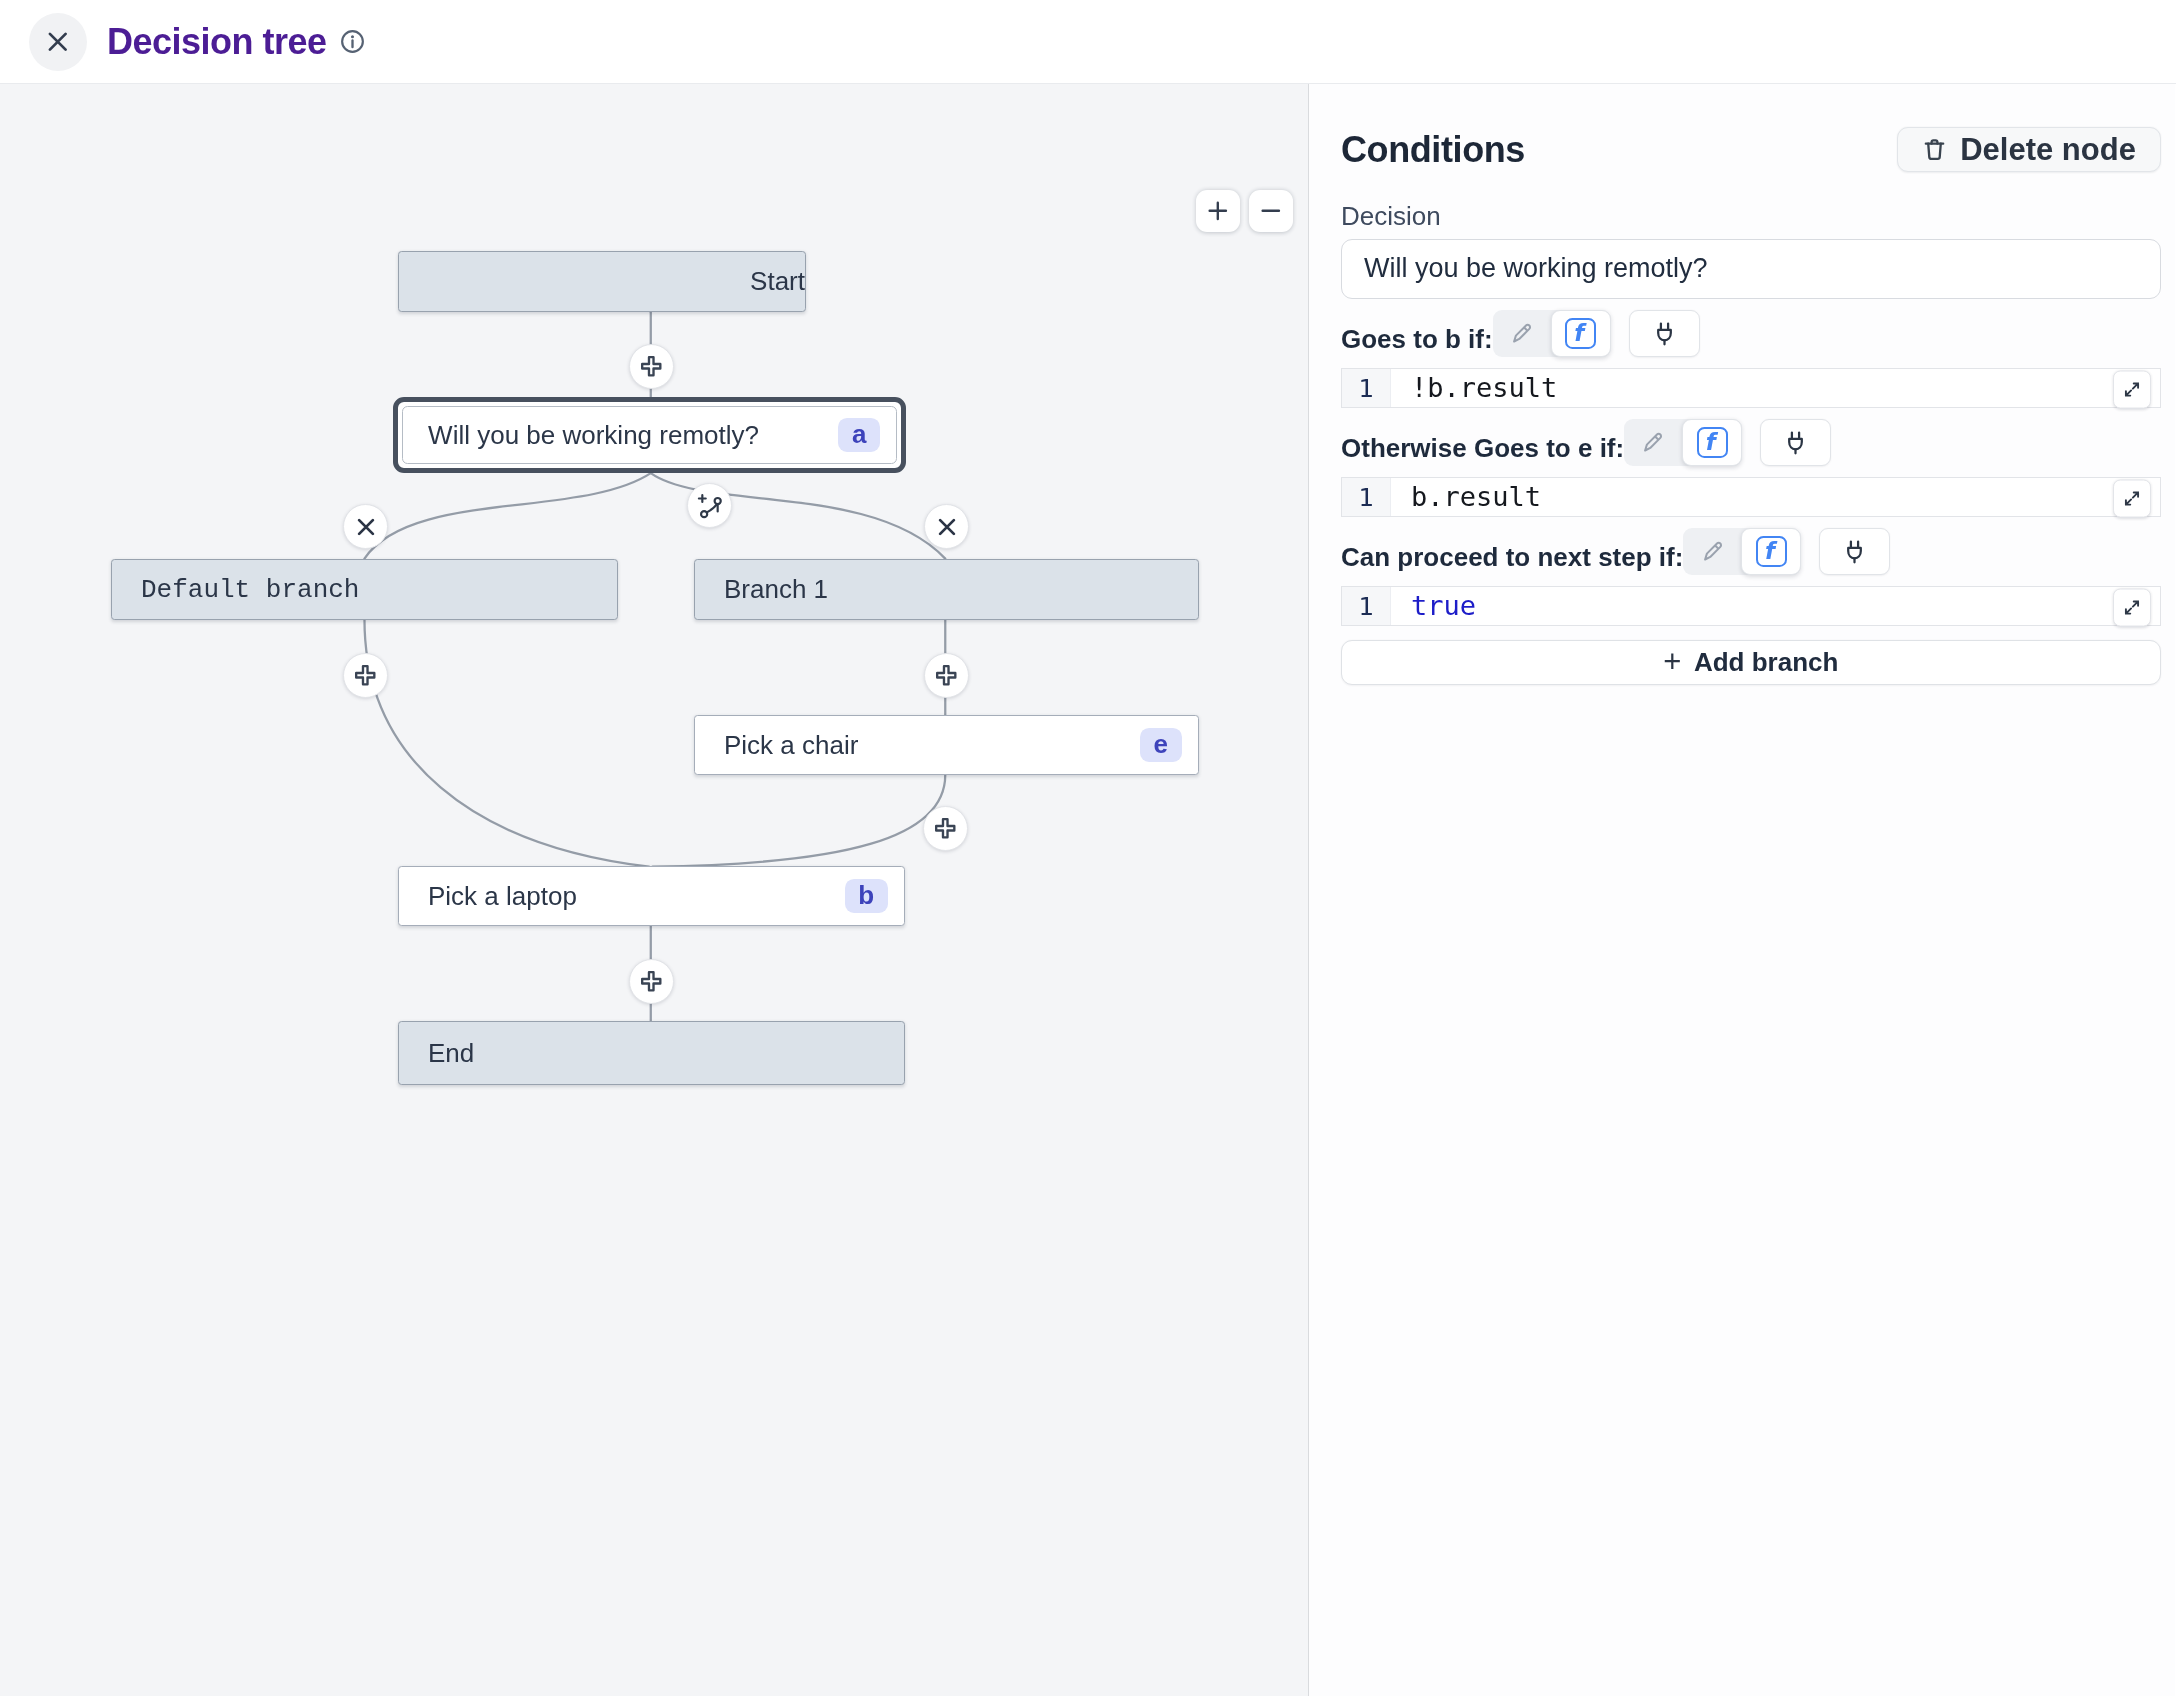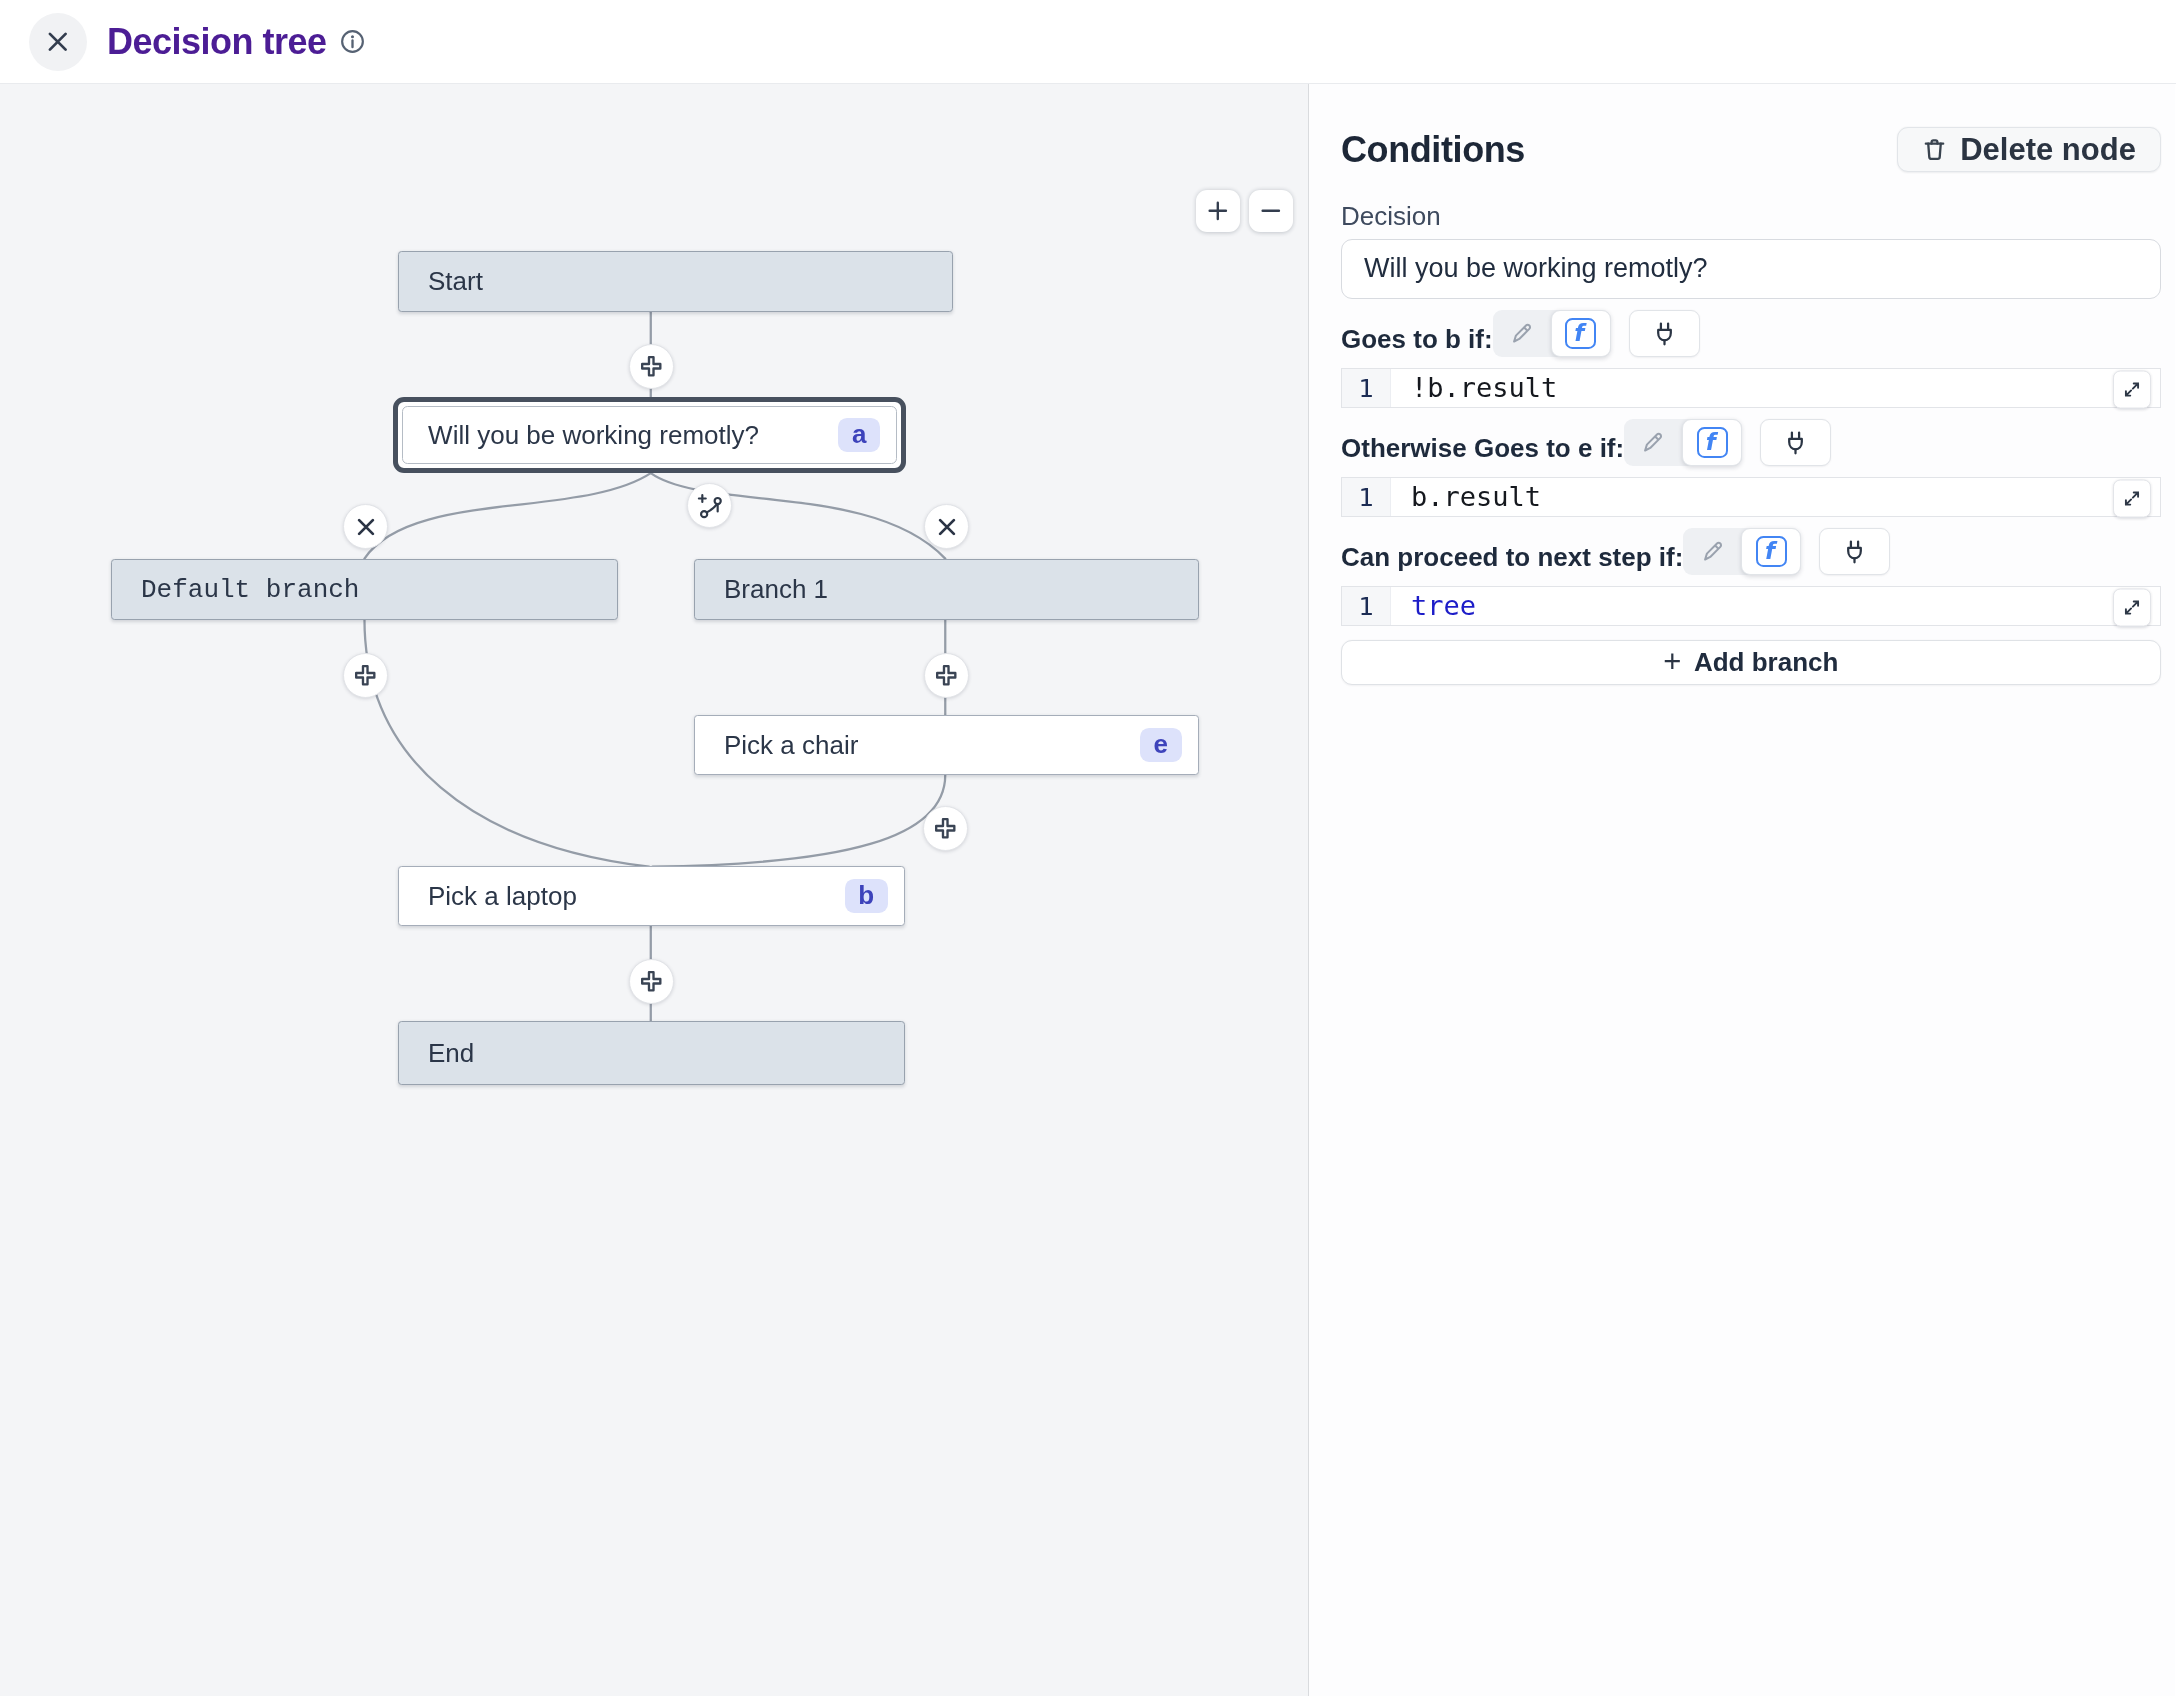--- a/index.html
+++ b/index.html
@@ -116,21 +116,21 @@
           <path d="M716,251 V344"></path>
           <path d="M716,428 C640,478 452,446 401,522"></path>
           <path d="M716,428 C775,470 960,438 1040,522"></path>
           <path d="M401,589 C401,742 520,838 714,861"></path>
           <path d="M1040,589 V694"></path>
           <path d="M1040,760 C1040,830 930,858 718,861"></path>
           <path d="M716,926 V1031"></path>
         </g>
       </svg>
 
-      <div class="node node-gray" style="left:398px; top:167px; width:555px; height:61px;">
+      <div class="node node-gray" style="left:398px; top:167px; width:408px; height:61px;justify-content:flex-end;">
         <span>Start</span>
       </div>
 
       <div class="sel-ring" style="left:393px; top:313px; width:513px; height:76px;">
         <div class="sel-inner">
           <span>Will you be working remotly?</span>
           <span class="badge">a</span>
         </div>
       </div>
 
@@ -352,21 +352,21 @@
                 <path d="M11,4 V11 M19,4 V11"></path>
                 <path d="M8,11 H22 V14.5 C22,19.5 19,22.5 15,22.5 S8,19.5 8,14.5 Z"></path>
                 <path d="M15,22.5 V27"></path>
               </g>
             </svg>
           </button>
         </div>
       </div>
       <div class="editor">
         <div class="gutter">1</div>
-        <div class="codeline kw">tree</div>
+        <div class="codeline kw">true</div>
         <button class="expand-btn">
           <svg width="20" height="20" viewBox="0 0 23 23">
             <g stroke="#2e3847" stroke-width="2.2" fill="none" stroke-linecap="round">
               <path d="M13.5,4.5 h5 v5 M18.5,4.5 l-6,6"></path>
               <path d="M9.5,18.5 h-5 v-5 M4.5,18.5 l6,-6"></path>
             </g>
           </svg>
         </button>
       </div>
 

